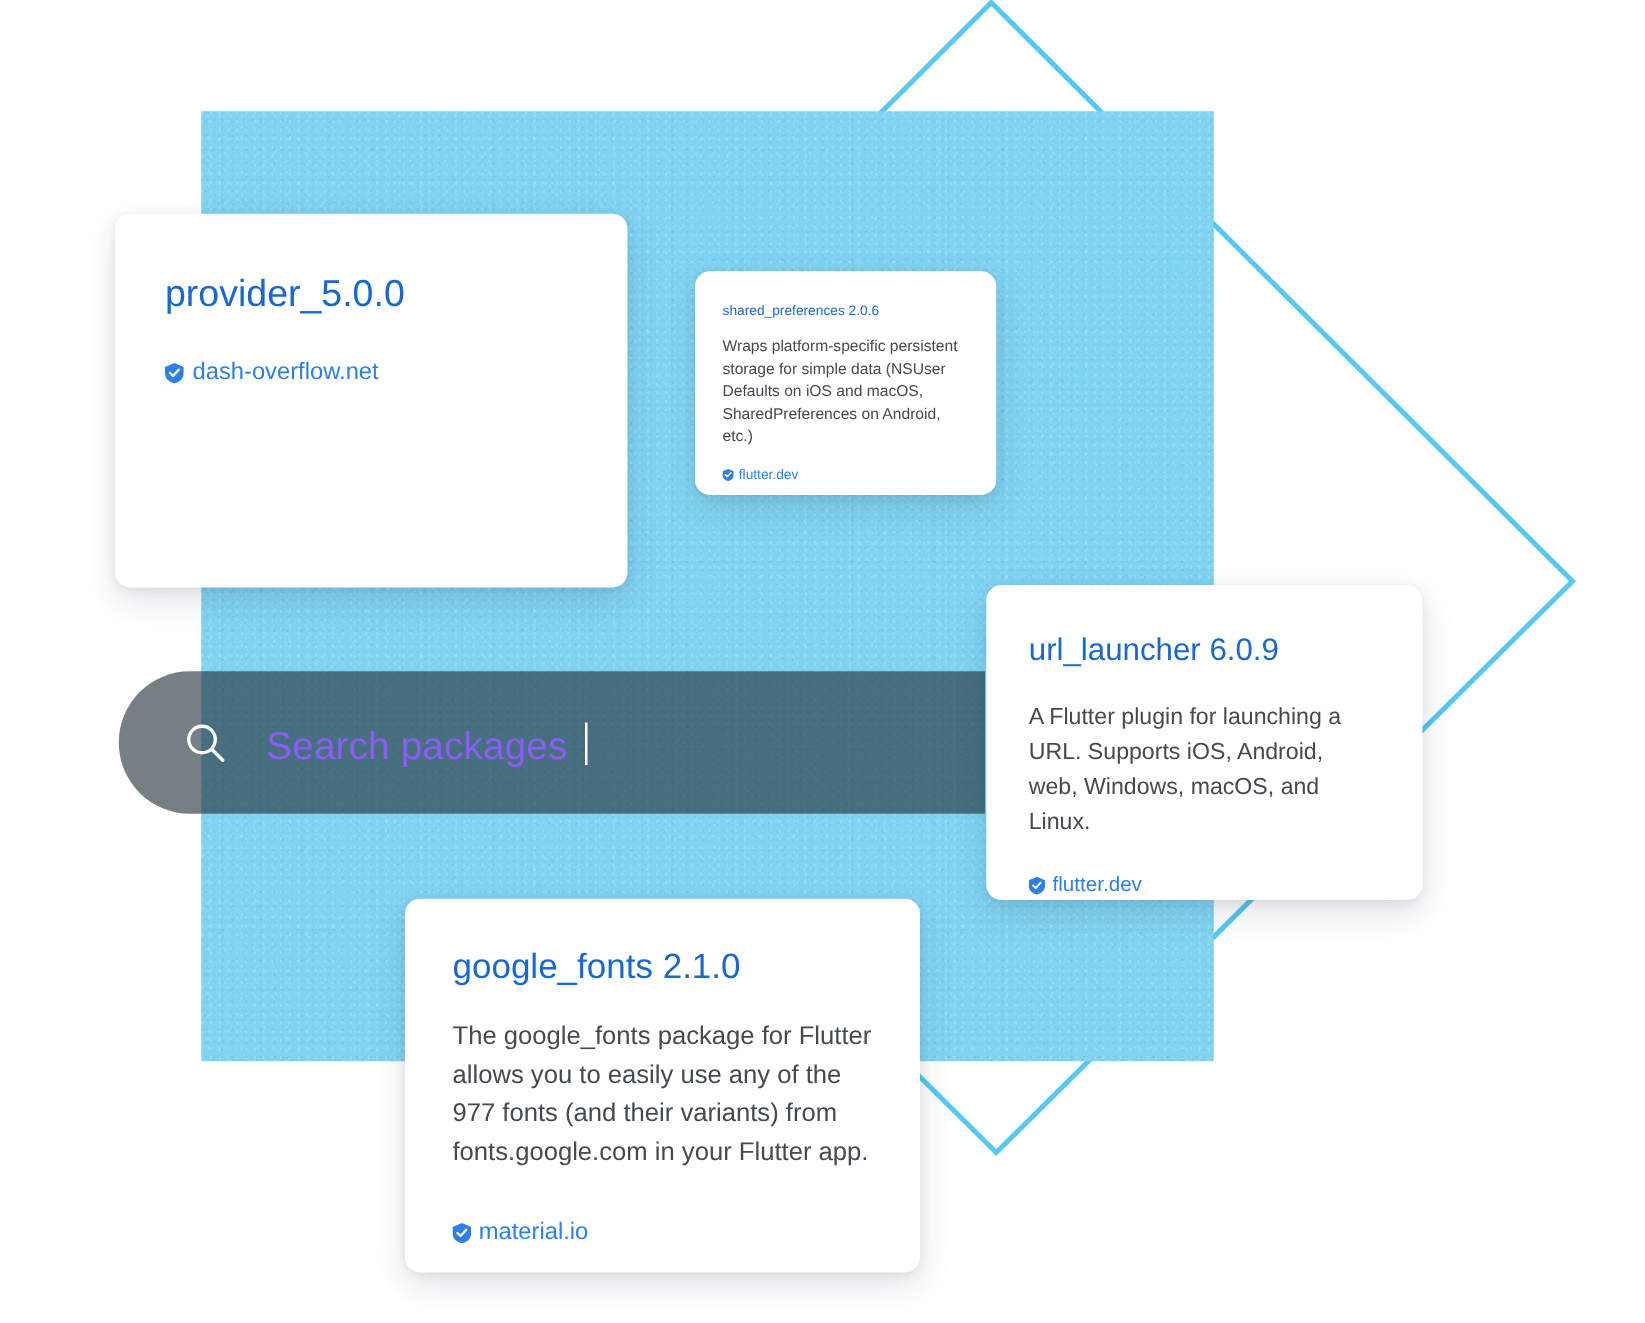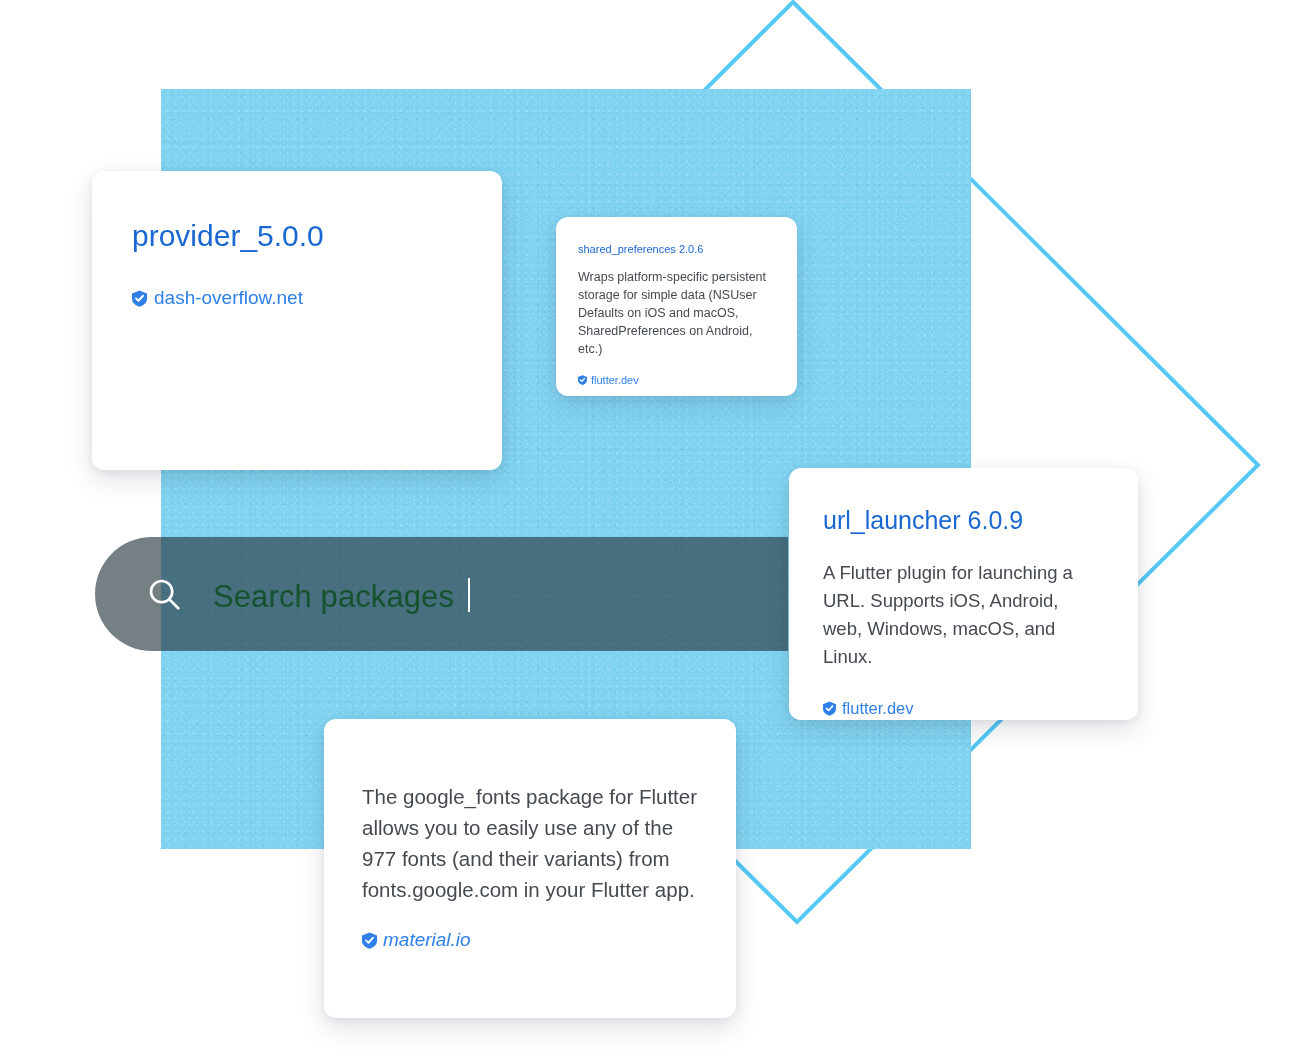--- a/index.html
+++ b/index.html
@@ -69,21 +69,21 @@
     height: 38px;
     flex: 0 0 auto;
     display: block;
   }
   .search-text-wrap {
     display: flex;
     align-items: baseline;
     margin-left: 30px;
   }
   .search-placeholder {
-    color: #14532d;
+    color: #8b5cf6;
     font-size: 31px;
     letter-spacing: 0.1px;
     white-space: nowrap;
     font-family: "Liberation Sans", sans-serif;
   }
   .search-caret {
     display: inline-block;
     width: 2px;
     height: 34px;
     background: #ffffff;
@@ -193,22 +193,21 @@
   }
   #card-googlefonts .card-title { font-size: 28px; }
   #card-googlefonts .card-desc {
     font-size: 20.5px;
     line-height: 31px;
     margin-top: 24px;
     max-width: 345px;
   }
   #card-googlefonts .publisher {
     font-size: 19px;
-    margin-top: 24px;
-    font-style: italic;
+    margin-top: 38px;
   }
   #card-googlefonts .shield-icon { width: 15px; height: 17px; margin-right: 6px; }
 </style>
 </head>
 <body>
 
 <div id="stage">
 
   <svg class="bg-diamond" viewBox="0 0 1316 1058" width="1316" height="1058" aria-hidden="true">
     <polygon points="793,2 1258,465 797,922 332,462" fill="none" stroke="#55c8f5" stroke-width="4" stroke-linejoin="miter"></polygon>
@@ -256,20 +255,21 @@
     <div class="publisher">
       <svg class="shield-icon" viewBox="0 0 24 26" aria-hidden="true">
         <path d="M12 0 L24 5 V13 C24 20 18.6 24.4 12 26 C5.4 24.4 0 20 0 13 V5 Z" fill="#2e7fe8"></path>
         <path d="M6.4 12.8 L10.3 16.6 L17.6 8.6" fill="none" stroke="#ffffff" stroke-width="3" stroke-linecap="round" stroke-linejoin="round"></path>
       </svg>
       <span>flutter.dev</span>
     </div>
   </div>
 
   <div class="card" id="card-googlefonts">
+    <h2 class="card-title">google_fonts 2.1.0</h2>
     <p class="card-desc">The google_fonts package for Flutter allows you to easily use any of the 977 fonts (and their variants) from fonts.google.com in your Flutter app.</p>
     <div class="publisher">
       <svg class="shield-icon" viewBox="0 0 24 26" aria-hidden="true">
         <path d="M12 0 L24 5 V13 C24 20 18.6 24.4 12 26 C5.4 24.4 0 20 0 13 V5 Z" fill="#2e7fe8"></path>
         <path d="M6.4 12.8 L10.3 16.6 L17.6 8.6" fill="none" stroke="#ffffff" stroke-width="3" stroke-linecap="round" stroke-linejoin="round"></path>
       </svg>
       <span>material.io</span>
     </div>
   </div>
 

